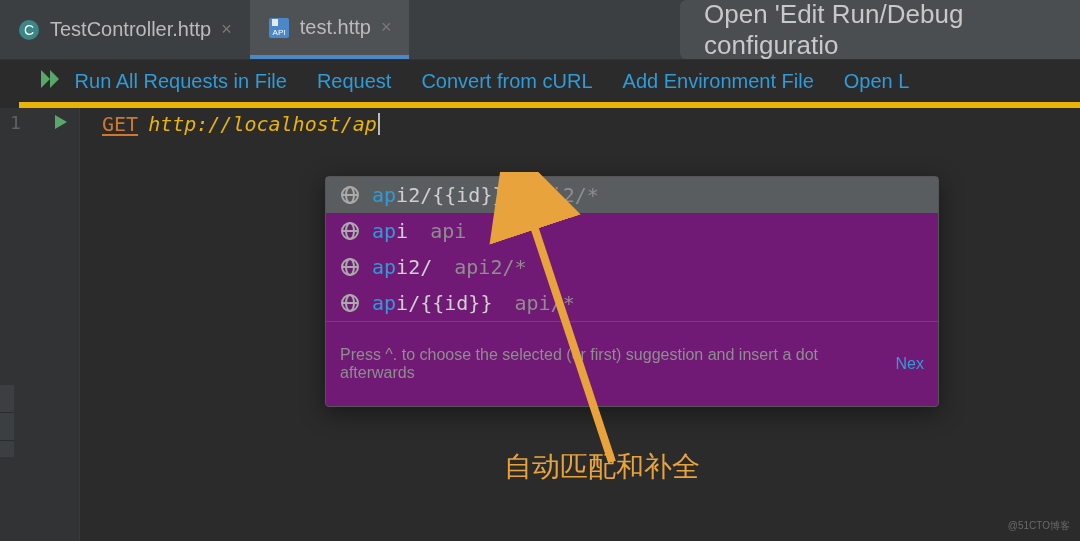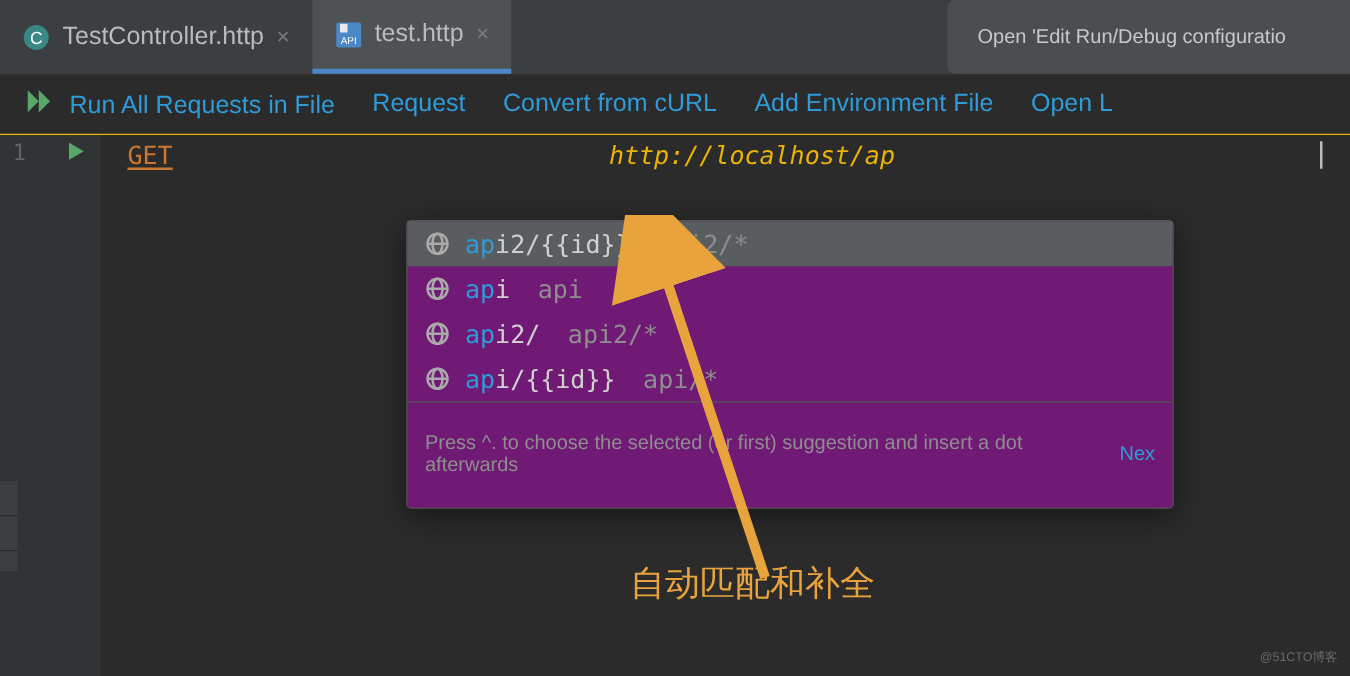--- a/index.html
+++ b/index.html
@@ -40,40 +40,41 @@
     color: #7a7a7a;
   }
   .file-icon {
     width: 22px; height: 22px;
   }
   .banner {
     position: absolute;
     right: 0;
     top: 0;
     bottom: 0;
-    width: 322px;
+    width: 400px;
     background: #4b4e50;
     display: flex;
     align-items: center;
     padding-left: 24px;
-    font-size: 16px;
+    font-size: 26px;
     color: #c8c8c8;
     border-radius: 6px 0 0 6px;
   }
 
   
   .toolbar {
     height: 48px;
     display: flex;
     align-items: center;
     gap: 30px;
     padding: 0 22px;
     background: #2b2b2b;
-    border-bottom: 1px solid #eab308;
+    border-bottom: 6px solid #eab308;
     font-size: 20px;
+    margin-left: 19px;
   }
   .toolbar .link { color: #2f9bd8; cursor: pointer; white-space: nowrap; }
   .run-icon {
     display: inline-flex;
     margin-right: 6px;
   }
 
   
   .editor-wrap {
     display: flex;
@@ -98,21 +99,21 @@
     color: #606366;
   }
   .code-area {
     flex: 1;
     padding: 2px 22px;
     font-family: "Menlo","Consolas",monospace;
     font-size: 20px;
     color: #a9b7c6;
     position: relative;
   }
-  .code-line { height: 28px; display: flex; align-items: center; justify-content: space-between; }
+  .code-line { height: 28px; display: flex; align-items: center; }
   .kw-get {
     color: #cc7832;
     text-decoration: underline;
     text-underline-offset: 3px;
   }
   .url-text { color: #eab308; margin-left: 10px; font-style: italic; }
   .cursor {
     display: inline-block;
     width: 2px; height: 22px;
     background: #bbbbbb;

